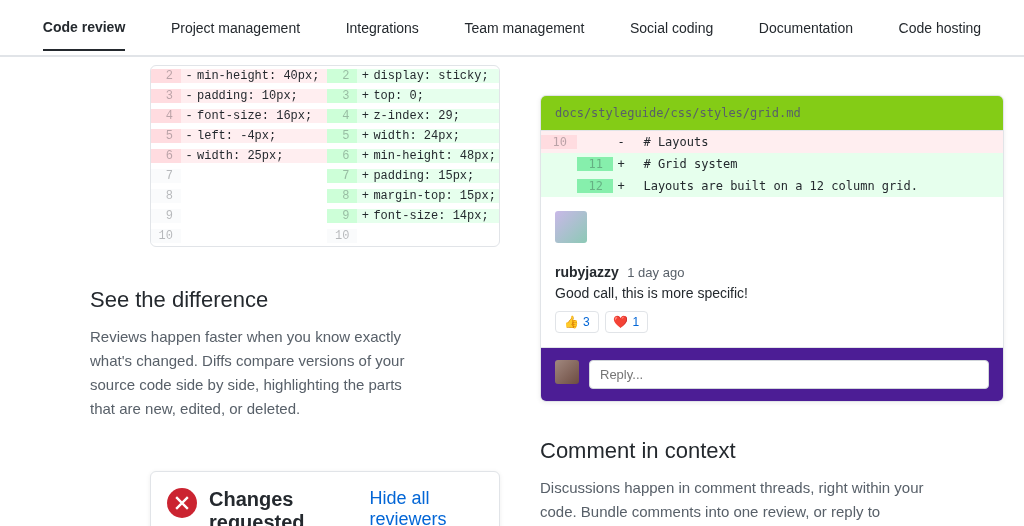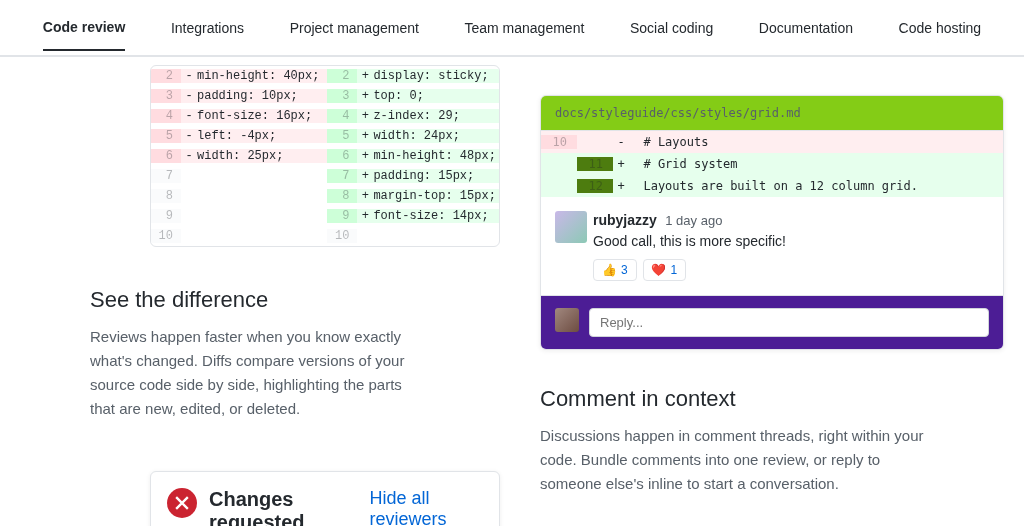--- a/index.html
+++ b/index.html
@@ -33,40 +33,40 @@
     .merge-sub { font-size: 13px; color: #586069; margin-top: 2px; }
     .link { color: #0366d6; font-size: 18px; cursor: pointer; margin-left: auto; }
     .comment-card { border: 1px solid #e1e4e8; border-radius: 6px; margin-top: 38px; overflow: hidden; box-shadow: 0 1px 5px rgba(27,31,35,.07);}
     .file-path { padding: 10px 14px; font-family: "SFMono-Regular", Consolas, monospace; font-size: 12px; color: #586069; background: #84cc16; border-bottom: 1px solid #e1e4e8; }
     .inline-diff { font-family: "SFMono-Regular", Consolas, monospace; font-size: 12px; }
     .idiff-line { display: flex; align-items: center; height: 22px; }
     .idiff-line .ln1, .idiff-line .ln2 { width: 36px; text-align: right; padding-right: 10px; color: rgba(27,31,35,.3); }
     .idel { background: #ffeef0; }
     .idel .ln1, .idel .ln2 { background: #ffdce0; }
     .iadd { background: #e6ffed; }
-    .iadd .ln1, .iadd .ln2 { background: #4d7c0f; }
-    .comment-body { padding: 14px; display: flex; gap: 6px; }
+    .iadd .ln1, .iadd .ln2 { background: #86efac; }
+    .comment-body { padding: 14px; display: flex; gap: 20px; flex-direction: column; }
     .avatar { width: 32px; height: 32px; border-radius: 3px; background: linear-gradient(135deg,#c9b8e8,#8cc9b5); flex-shrink: 0; }
     .comment-meta b { font-weight: 600; font-size: 14px; }
     .comment-meta span { color: #586069; font-size: 13px; margin-left: 4px; }
     .comment-text { font-size: 14px; margin-top: 4px; }
     .reactions { display: flex; gap: 6px; margin-top: 10px; }
     .react-btn { border: 1px solid #e1e4e8; border-radius: 4px; padding: 3px 8px; font-size: 12px; color: #0366d6; cursor: pointer; display: flex; align-items: center; gap: 4px; background: #fff; }
     .reply-row { display: flex; align-items: flex-start; gap: 10px; padding: 12px 14px; border-top: 1px solid #e1e4e8; background: #4c1d95; }
     .reply-avatar { width: 24px; height: 24px; border-radius: 3px; background: linear-gradient(135deg,#a1887f,#6d4c41); }
     .reply-input { flex: 1; border: 1px solid #d1d5da; border-radius: 4px; padding: 6px 10px; font-size: 13px; background: #fff; color: #586069; }
     .section-r { margin-top: 36px; }
   </style>
 </head>
 <body>
 
 <div class="nav" id="nav">
     <div class="nav-item active">Code review</div>
+    <div class="nav-item">Project management</div>
     <div class="nav-item">Integrations</div>
-    <div class="nav-item">Project management</div>
     <div class="nav-item">Team management</div>
     <div class="nav-item">Social coding</div>
     <div class="nav-item">Documentation</div>
     <div class="nav-item">Code hosting</div>
   </div>
 <div class="divider"></div>
 
 <div class="content">
   <div class="col-left">
     <div class="diff-panel" style="margin-left:130px;">

